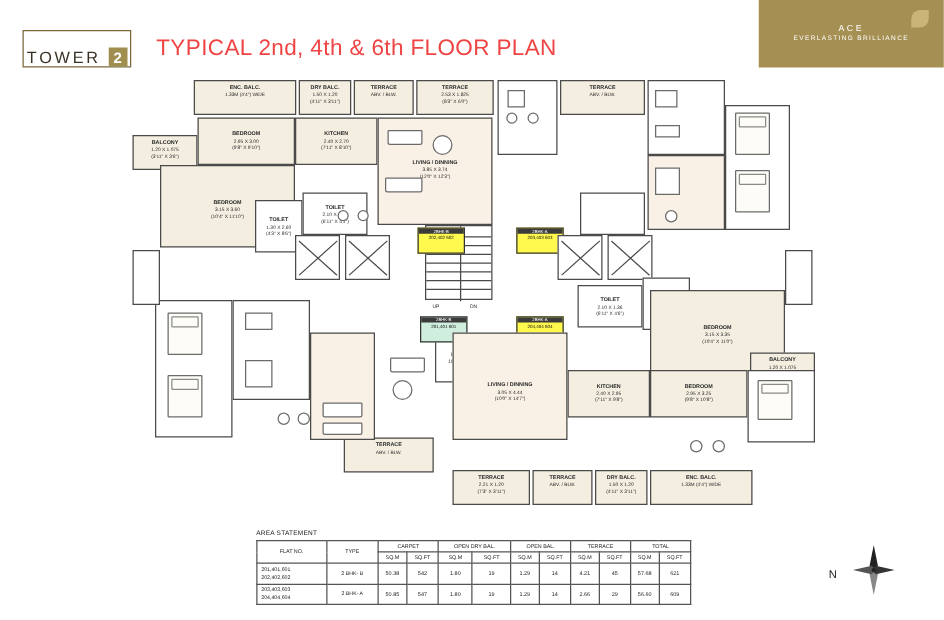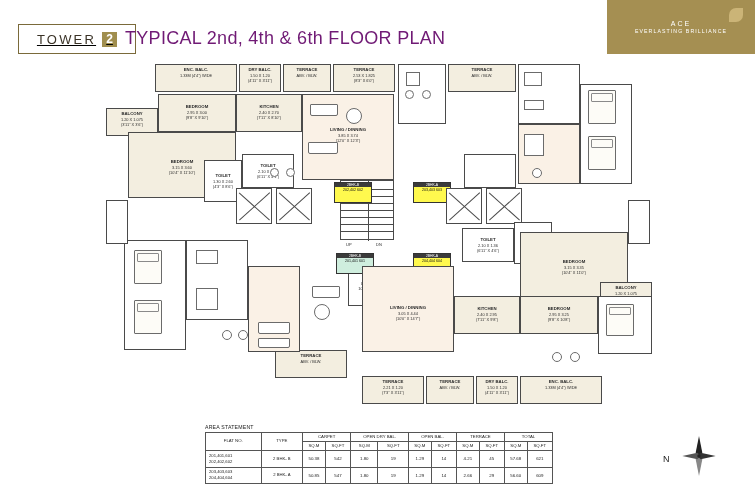--- a/index.html
+++ b/index.html
@@ -9,36 +9,35 @@
     background: #ffffff;
     font-family: "Liberation Sans", sans-serif;
     position: relative;
     overflow: hidden;
   }
   #page { position:absolute; inset:0; }
 
   
   .tower-badge {
     position:absolute; left:18px; top:24px;
-    width:118px; height:30px;
+    width:87px; height:30px;
     border:1.5px solid #7a6a3a;
-    display:flex; align-items:center; justify-content:center;
+    display:flex; align-items:flex-end; justify-content:center;
     gap:6px;
-    text-decoration:underline;
   }
   .tower-word {
     font-size:13px; letter-spacing:2.2px; color:#3a3226; font-weight:400;
   }
   .tower-num {
     background:#a08e4e; color:#fff; font-size:12px; font-weight:bold;
     width:15px; height:15px; display:flex; align-items:center; justify-content:center;
   }
   .plan-title {
     position:absolute; left:125px; top:28px;
-    font-size:18px; color:#701a75; letter-spacing:0.3px;
+    font-size:18px; color:#ef4444; letter-spacing:0.3px;
   }
   .logo-block {
     position:absolute; right:0; top:0; width:148px; height:54px;
     background:#a58f52; color:#fff;
     display:flex; flex-direction:column; align-items:center; justify-content:center;
   }
   .logo-ace { font-size:7px; letter-spacing:2px; }
   .logo-main { font-size:17px; font-weight:bold; letter-spacing:1px; line-height:1.05; }
   .logo-sub { font-size:5.2px; letter-spacing:1.1px; margin-top:1px; }
   .logo-leaf {

